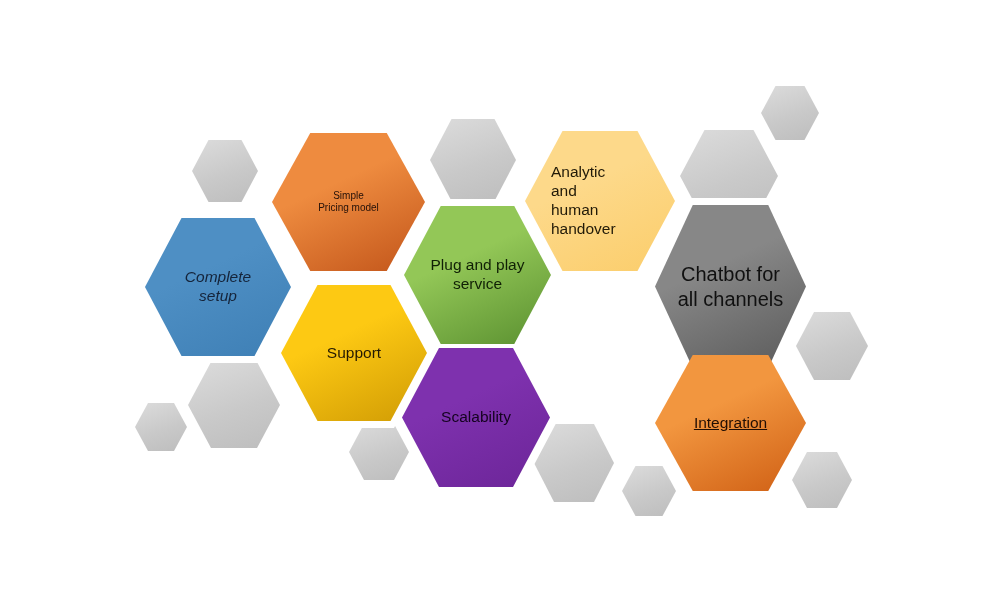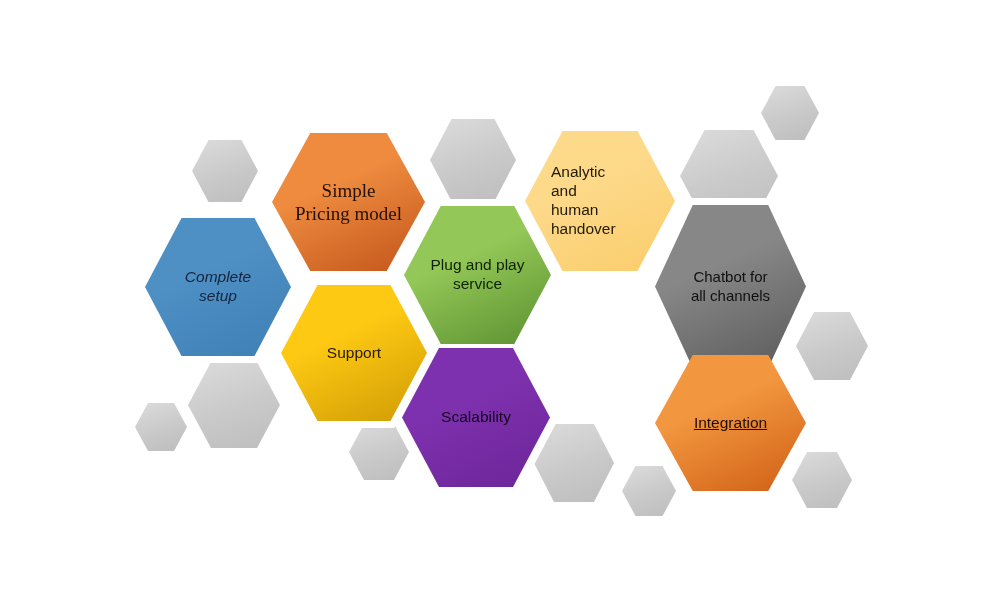--- a/index.html
+++ b/index.html
@@ -71,40 +71,40 @@
     <div class="halo" style="left: 397px; top: 199px; width: 161px; height: 152px; z-index: 2;"></div>
     <div class="halo" style="left: 395px; top: 345px; width: 162px; height: 153px; z-index: 2;"></div>
     <div class="halo" style="left: 518px; top: 124px; width: 164px; height: 154px; z-index: 2;"></div>
     <div class="halo" style="left: 520px; top: 268px; width: 161px; height: 155px; z-index: 2;"></div>
     <div class="halo" style="left: 648px; top: 198px; width: 165px; height: 155px; z-index: 2;"></div>
     <div class="halo" style="left: 648px; top: 348px; width: 165px; height: 150px; z-index: 2;"></div>
     <div class="hex" style="left: 145px; top: 218px; width: 146px; height: 138px; background: linear-gradient(155deg, rgb(78, 143, 196) 0%, rgb(78, 143, 196) 38%, rgb(62, 127, 181) 100%); color: rgb(21, 36, 58); font-size: 15.5px; z-index: 3; font-style: italic;">
       <span class="lbl">Complete
 setup</span>
     </div>
-    <div class="hex" style="left: 272px; top: 133px; width: 153px; height: 138px; background: linear-gradient(155deg, rgb(238, 139, 63) 0%, rgb(238, 139, 63) 38%, rgb(194, 85, 26) 100%); color: rgb(35, 16, 8); font-size: 19px; z-index: 3; font-family: Liberation Serif, serif;">
+    <div class="hex" style="left: 272px; top: 133px; width: 153px; height: 138px; background: linear-gradient(155deg, rgb(238, 139, 63) 0%, rgb(238, 139, 63) 38%, rgb(194, 85, 26) 100%); color: rgb(35, 16, 8); font-size: 10px; z-index: 3;">
       <span class="lbl">Simple
 Pricing model</span>
     </div>
     <div class="hex" style="left: 281px; top: 285px; width: 146px; height: 136px; background: linear-gradient(155deg, rgb(253, 201, 19) 0%, rgb(253, 201, 19) 38%, rgb(208, 155, 4) 100%); color: rgb(36, 26, 2); font-size: 15.5px; z-index: 3;">
       <span class="lbl">Support</span>
     </div>
     <div class="hex" style="left: 404px; top: 206px; width: 147px; height: 138px; background: linear-gradient(155deg, rgb(147, 199, 87) 0%, rgb(147, 199, 87) 38%, rgb(90, 144, 48) 100%); color: rgb(16, 32, 5); font-size: 15.5px; z-index: 3;">
       <span class="lbl">Plug and play
 service</span>
     </div>
     <div class="hex" style="left: 402px; top: 348px; width: 148px; height: 139px; background: linear-gradient(155deg, rgb(126, 49, 174) 0%, rgb(126, 49, 174) 38%, rgb(108, 37, 152) 100%); color: rgb(21, 3, 32); font-size: 15.5px; z-index: 3;">
       <span class="lbl">Scalability</span>
     </div>
     <div class="hex left" style="left: 525px; top: 131px; width: 150px; height: 140px; background: linear-gradient(155deg, rgb(253, 217, 138) 0%, rgb(253, 217, 138) 38%, rgb(251, 205, 107) 100%); color: rgb(33, 26, 8); font-size: 15.5px; z-index: 3;">
       <span class="lbl">Analytic
 and
 human
 handover</span>
     </div>
-    <div class="hex" style="left: 655px; top: 205px; width: 151px; height: 163px; background: linear-gradient(155deg, rgb(135, 135, 135) 0%, rgb(135, 135, 135) 38%, rgb(90, 90, 90) 100%); color: rgb(16, 16, 16); font-size: 15px; z-index: 3;">
+    <div class="hex" style="left: 655px; top: 205px; width: 151px; height: 163px; background: linear-gradient(155deg, rgb(135, 135, 135) 0%, rgb(135, 135, 135) 38%, rgb(90, 90, 90) 100%); color: rgb(16, 16, 16); font-size: 20px; z-index: 3;">
       <span class="lbl">Chatbot for
 all channels</span>
     </div>
     <div class="hex" style="left: 655px; top: 355px; width: 151px; height: 136px; background: linear-gradient(155deg, rgb(242, 150, 63) 0%, rgb(242, 150, 63) 38%, rgb(207, 95, 20) 100%); color: rgb(34, 14, 3); font-size: 15.5px; z-index: 3; text-decoration: underline;">
       <span class="lbl">Integration</span>
     </div>
   </div>
 
 </body></html>

